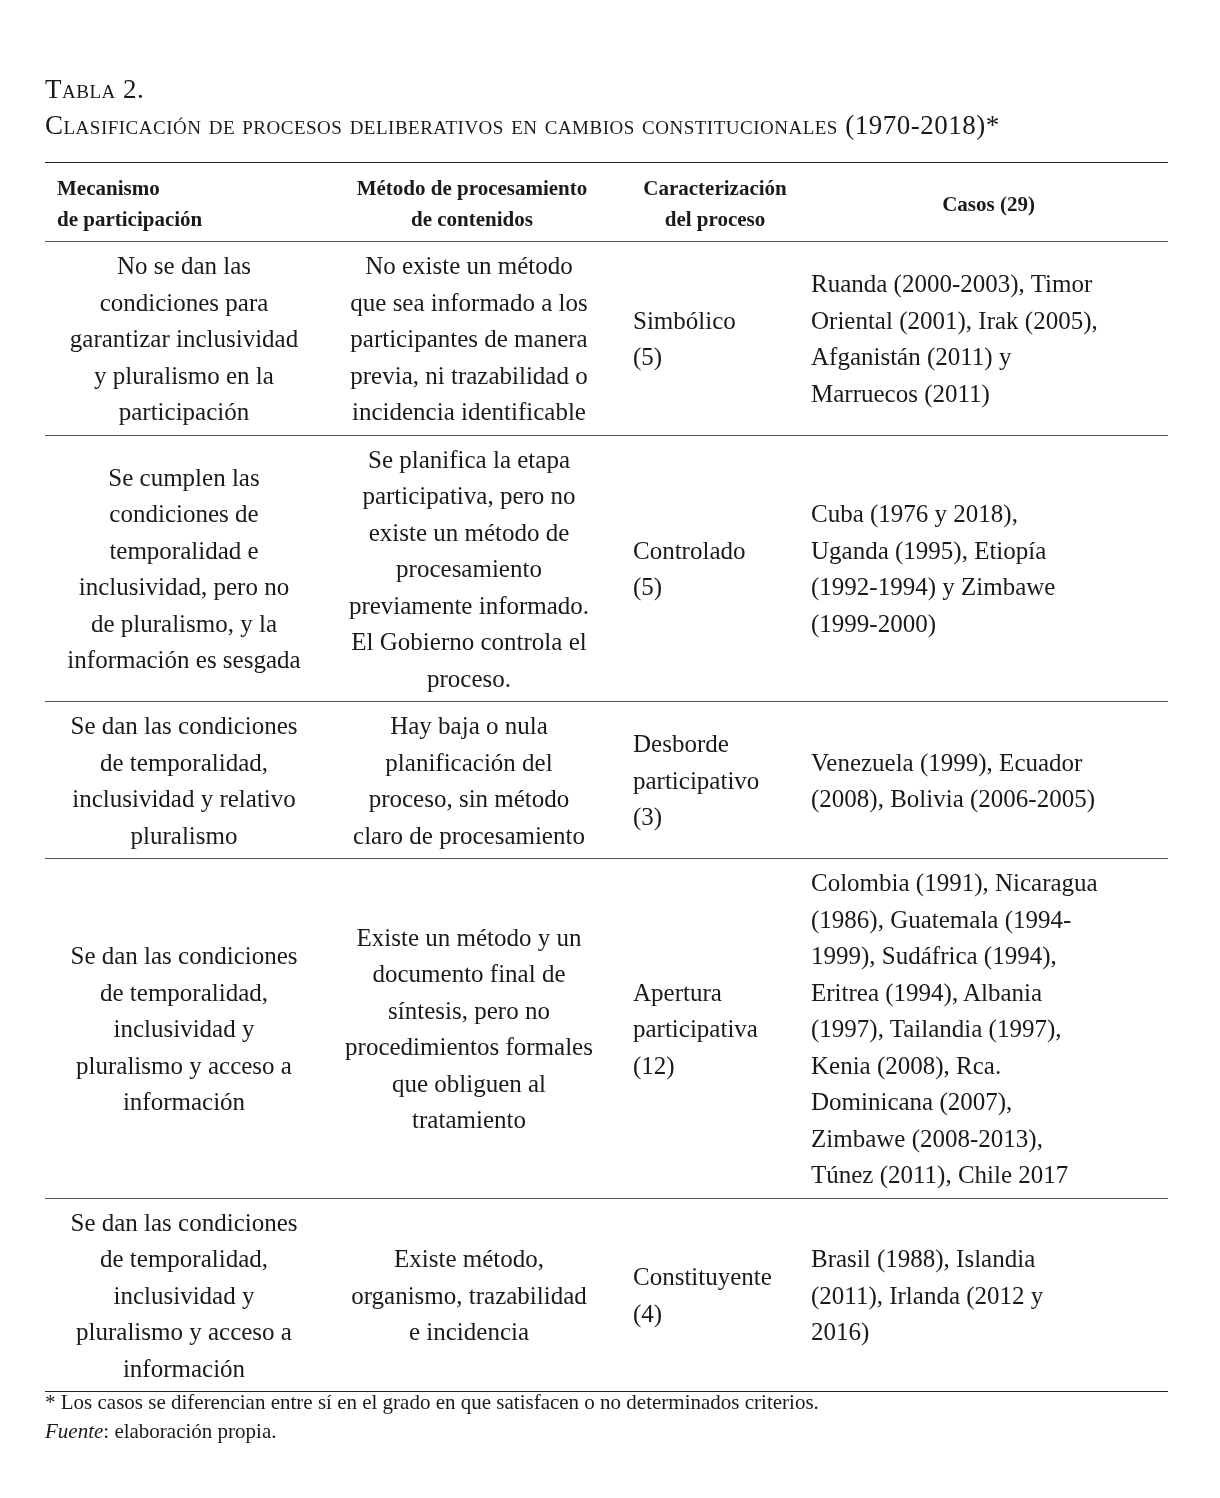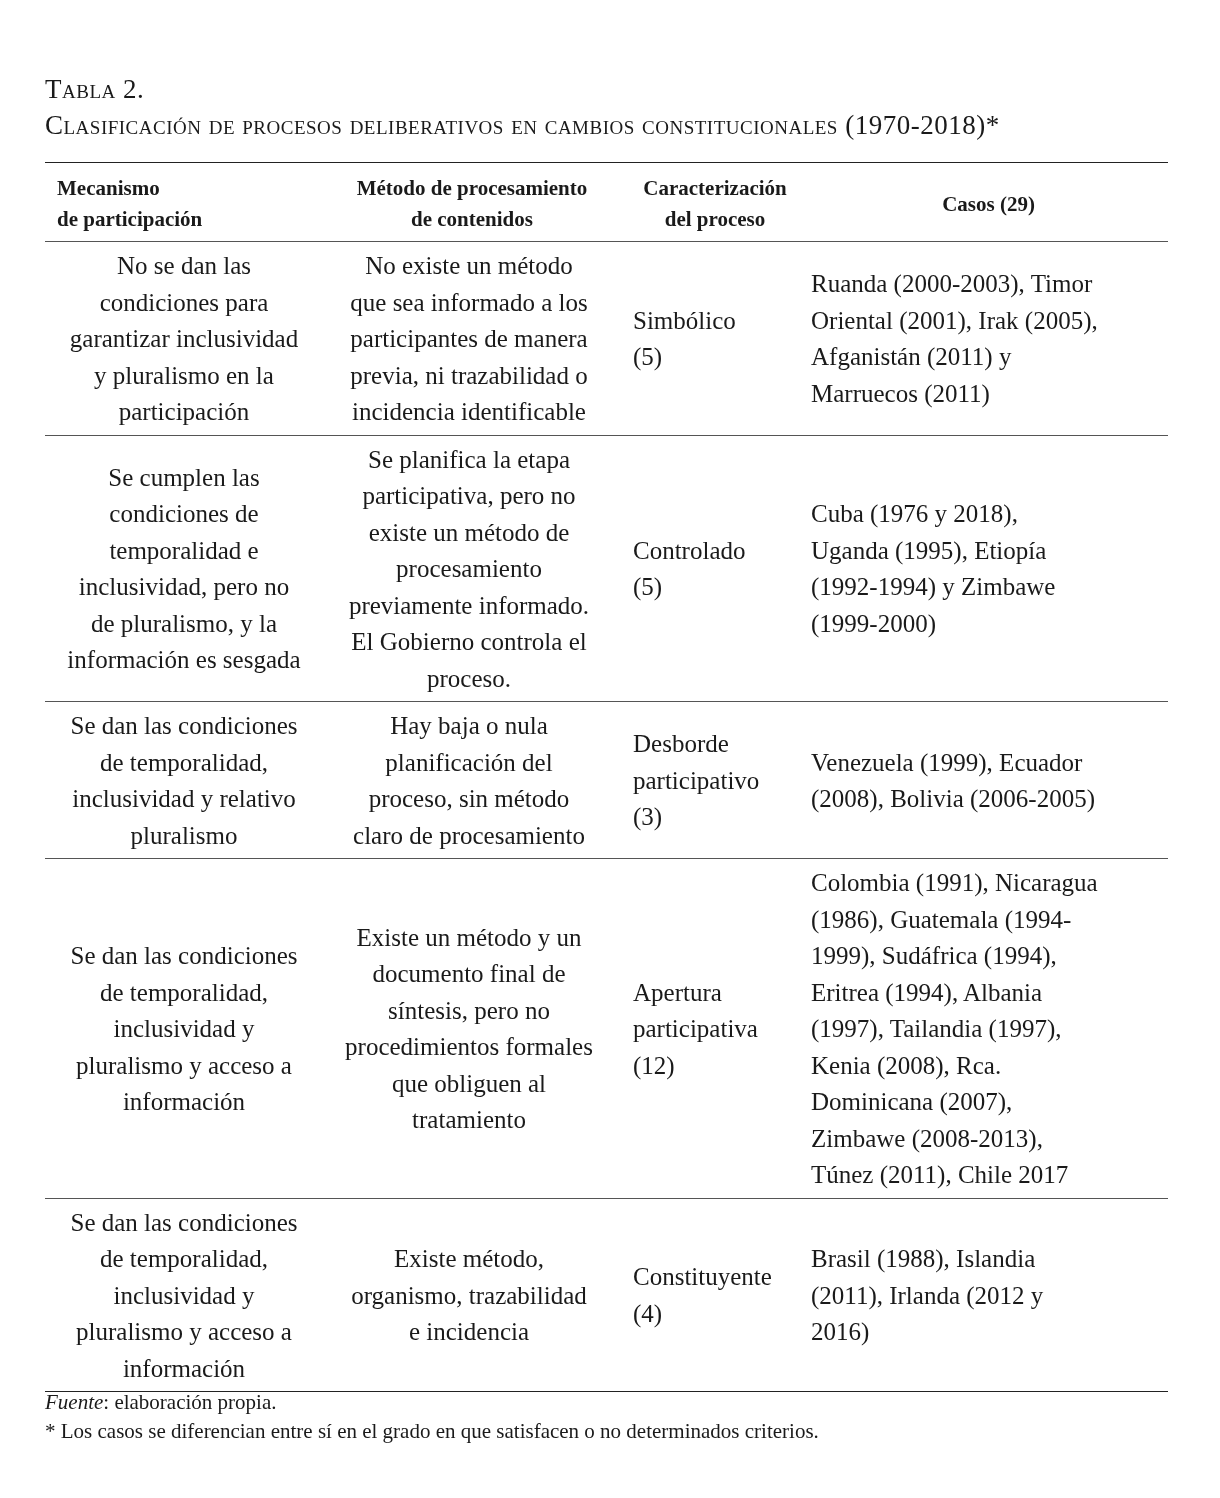--- a/index.html
+++ b/index.html
@@ -160,15 +160,15 @@
       <td class="char pre">Constituyente
 (4)</td>
       <td class="cases pre">Brasil (1988), Islandia
 (2011), Irlanda (2012 y
 2016)</td>
     </tr>
   </tbody>
 </table>
 
 <div class="notes">
+  <div>* Los casos se diferencian entre sí en el grado en que satisfacen o no determinados criterios.</div>
   <div><span class="it">Fuente</span><span>: elaboración propia.</span></div>
-  <div>* Los casos se diferencian entre sí en el grado en que satisfacen o no determinados criterios.</div>
 </div>
 
 </body></html>

